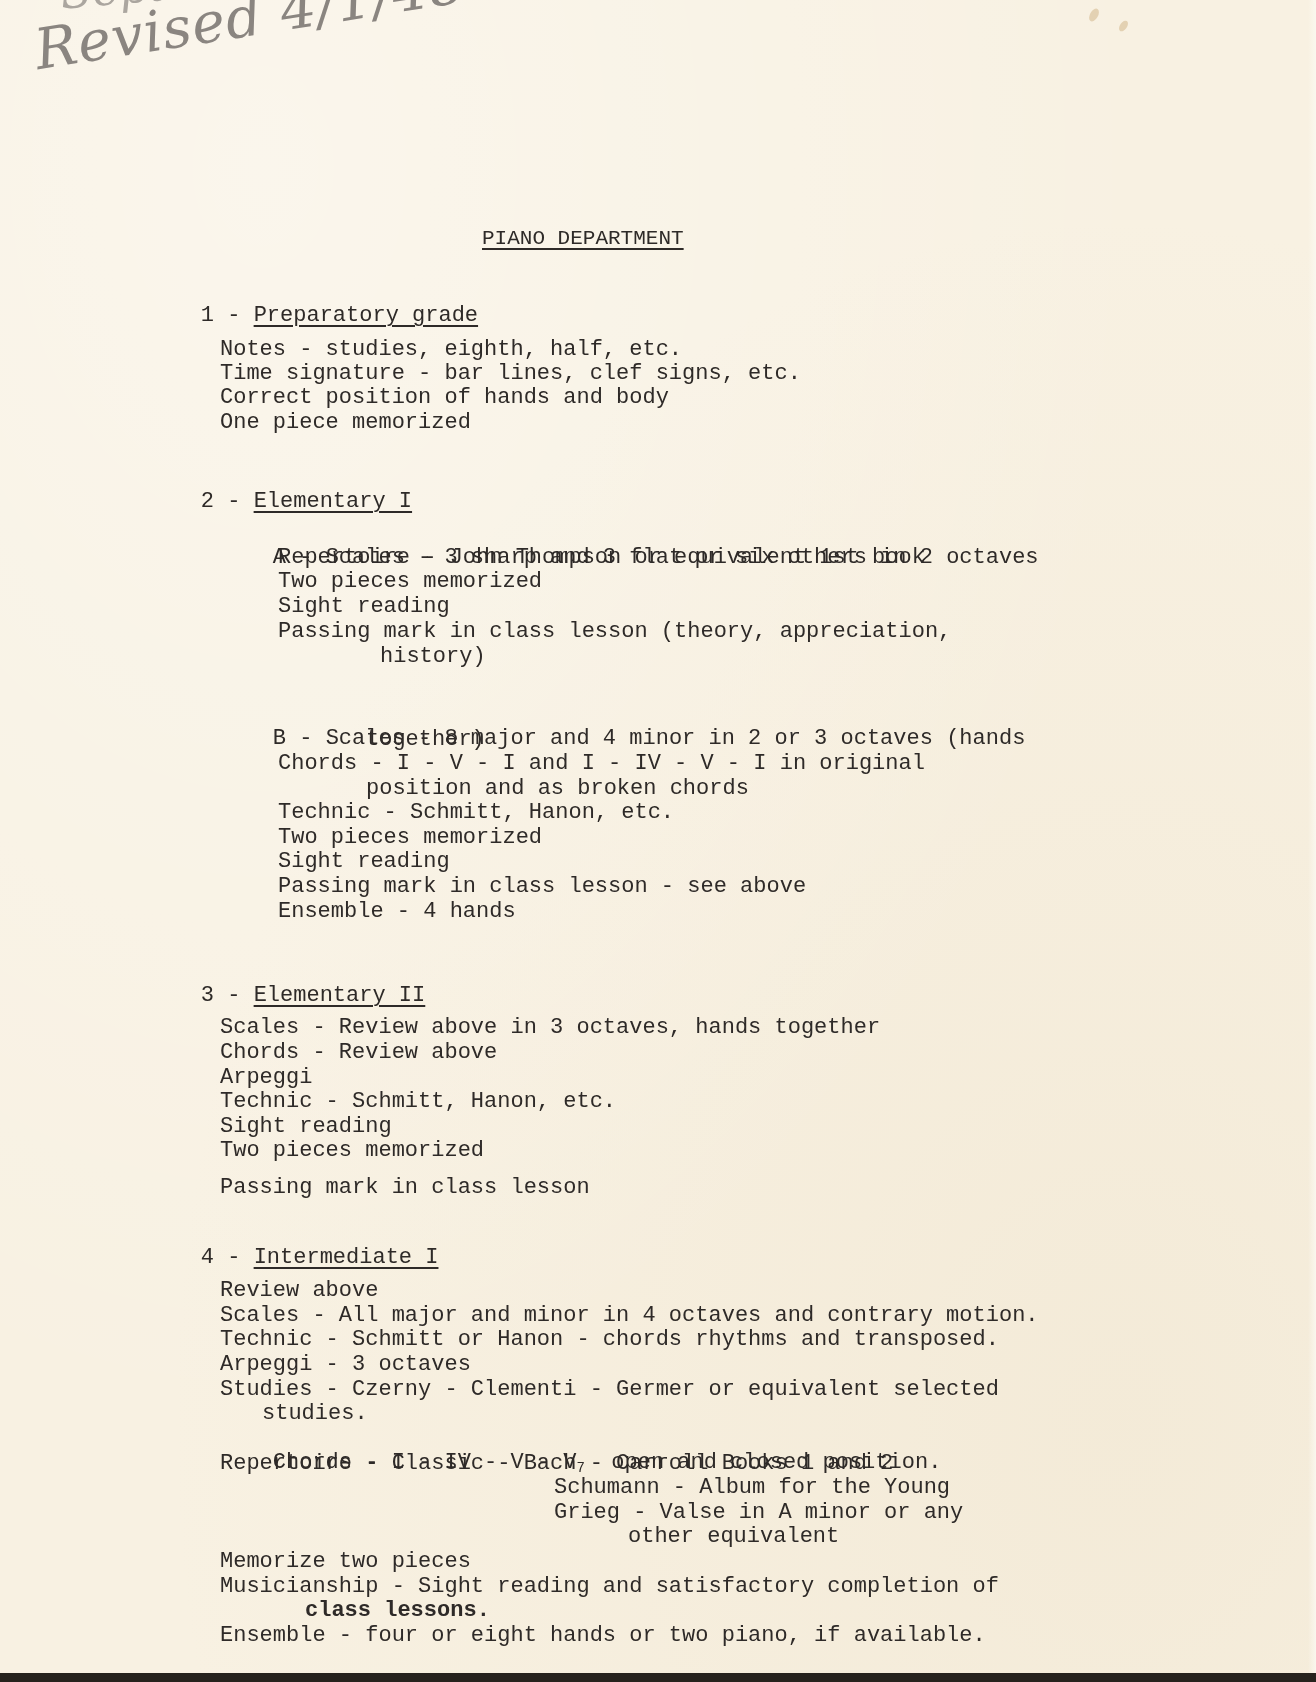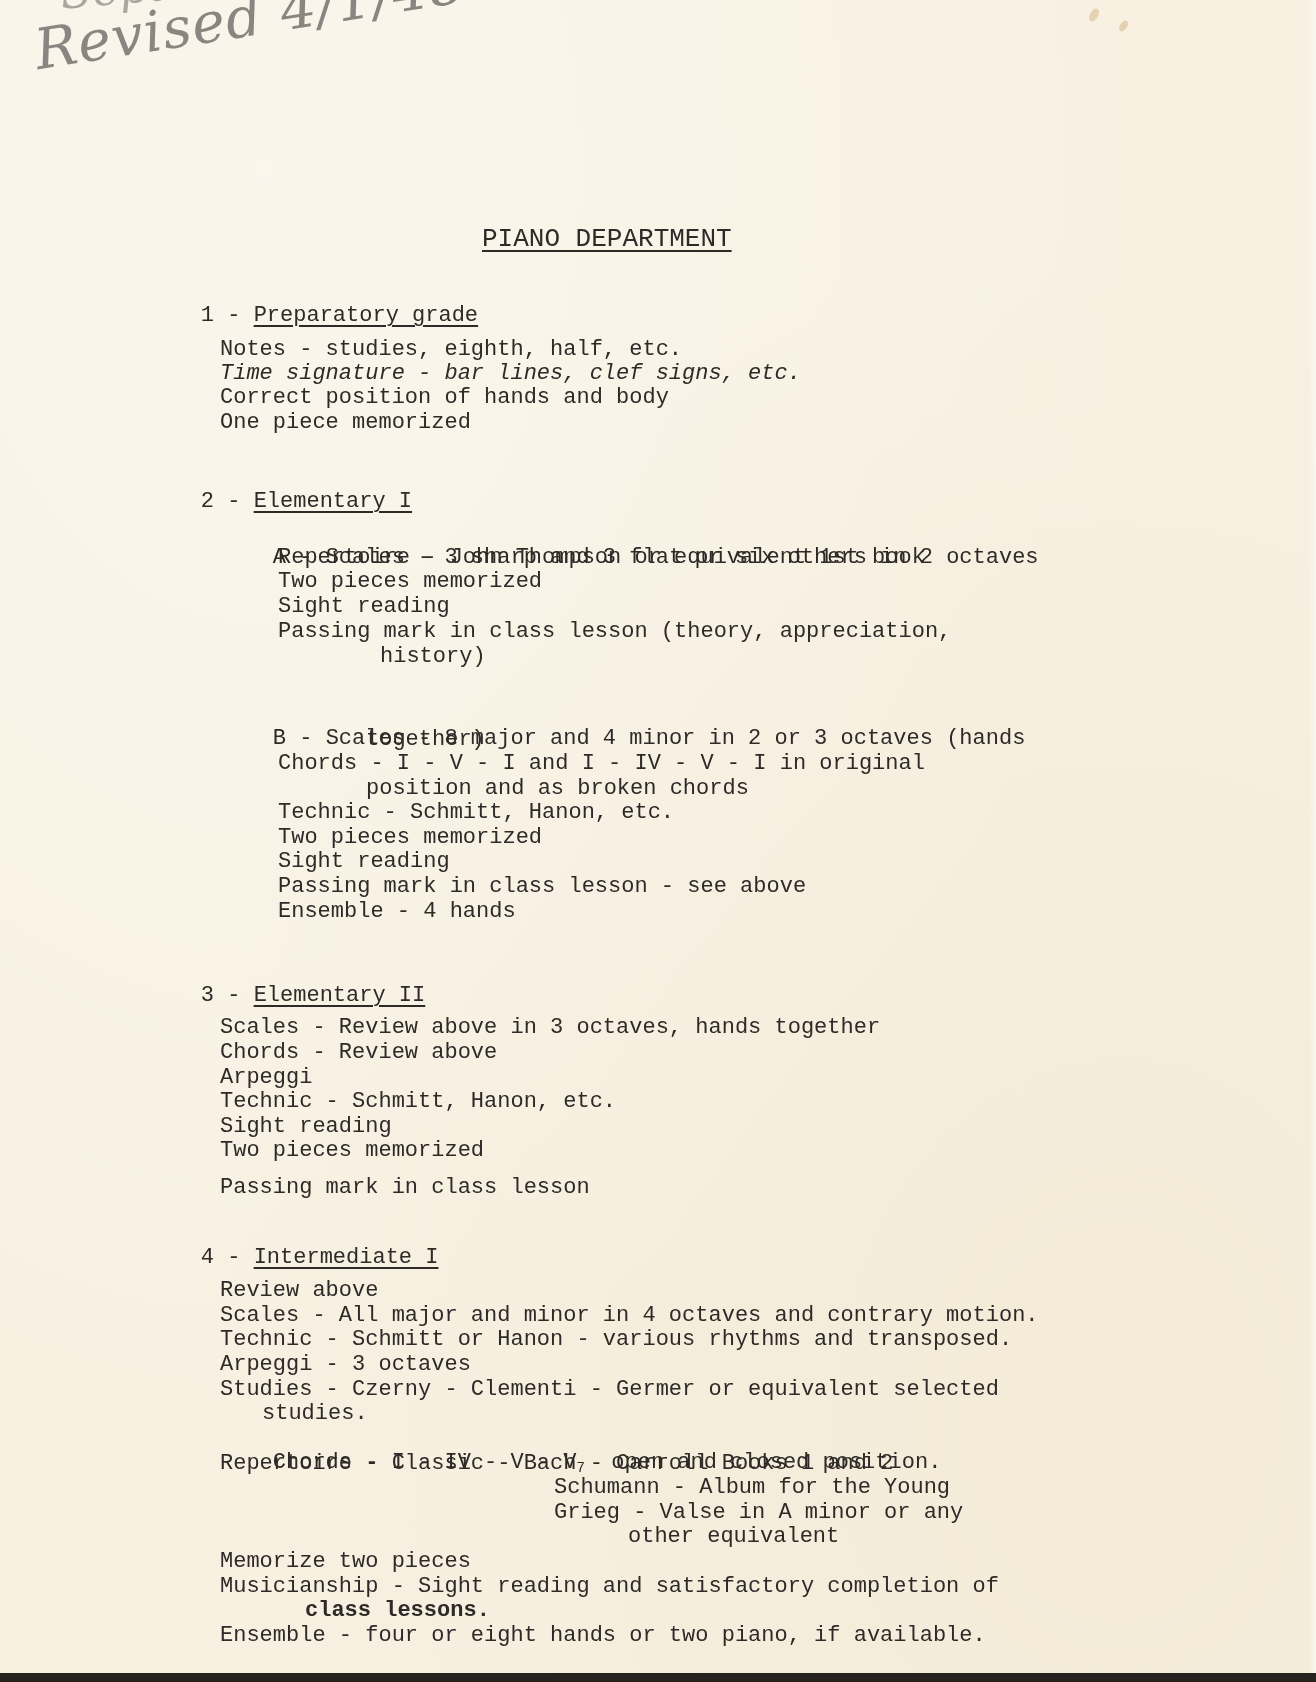--- a/index.html
+++ b/index.html
@@ -68,21 +68,21 @@
     }
     .line {
       position: absolute;
       white-space: pre;
       line-height: 24px;
       height: 24px;
     }
     .title {
       left: 482px;
       top: 227px;
-      font-size: 26px;
+      font-size: 21px;
     }
     .u {
       text-decoration: underline;
       text-decoration-thickness: 2px;
       text-underline-offset: 4px;
     }
     .sub { font-size: 14px; vertical-align: -4px; }
     .bottom-strip {
       position: absolute;
       left: 0;
@@ -102,21 +102,21 @@
 
   <div class="stain" style="left:1090px;top:8px;width:8px;height:14px;transform:rotate(30deg);"></div>
   <div class="stain" style="left:1120px;top:20px;width:7px;height:12px;transform:rotate(35deg);"></div>
 
   <div class="line title u">PIANO DEPARTMENT</div>
 
   <div class="line" style="left:148px;top:280px;">
     <span>1</span><span> - </span><span class="u">Preparatory grade</span>
   </div>
   <div class="line" style="left:220px;top:338px;">Notes - studies, eighth, half, etc.</div>
-  <div class="line" style="left:220px;top:362px;font-style:italic;">Time signature - bar lines, clef signs, etc.</div>
+  <div class="line" style="left:220px;top:362px;">Time signature - bar lines, clef signs, etc.</div>
   <div class="line" style="left:220px;top:386px;">Correct position of hands and body</div>
   <div class="line" style="left:220px;top:411px;">One piece memorized</div>
 
   <div class="line" style="left:148px;top:466px;">
     <span>2</span><span> - </span><span class="u">Elementary I</span>
   </div>
 
   <div class="line" style="left:220px;top:522px;">
     <span>A</span><span> - </span><span>Scales - 3 sharp and 3 flat or six others in 2 octaves</span>
   </div>
@@ -147,21 +147,21 @@
   <div class="line" style="left:220px;top:1090px;">Technic - Schmitt, Hanon, etc.</div>
   <div class="line" style="left:220px;top:1115px;">Sight reading</div>
   <div class="line" style="left:220px;top:1139px;">Two pieces memorized</div>
   <div class="line" style="left:220px;top:1164px;margin-top:12px;">Passing mark in class lesson</div>
 
   <div class="line" style="left:148px;top:1222px;">
     <span>4</span><span> - </span><span class="u">Intermediate I</span>
   </div>
   <div class="line" style="left:220px;top:1279px;">Review above</div>
   <div class="line" style="left:220px;top:1304px;">Scales - All major and minor in 4 octaves and contrary motion.</div>
-  <div class="line" style="left:220px;top:1328px;">Technic - Schmitt or Hanon - various rhythms and transposed.</div>
+  <div class="line" style="left:220px;top:1328px;">Technic - Schmitt or Hanon - chords rhythms and transposed.</div>
   <div class="line" style="left:220px;top:1353px;">Arpeggi - 3 octaves</div>
   <div class="line" style="left:220px;top:1378px;">Studies - Czerny - Clementi - Germer or equivalent selected</div>
   <div class="line" style="left:262px;top:1402px;">studies.</div>
   <div class="line" style="left:220px;top:1427px;">
     <span>Chords - I - IV - V - V</span><span class="sub">7</span><span>  </span><span>open and closed position.</span>
   </div>
   <div class="line" style="left:220px;top:1452px;">Repertoire - Classic - Bach - Carroll Books 1 and 2</div>
   <div class="line" style="left:554px;top:1476px;">Schumann - Album for the Young</div>
   <div class="line" style="left:554px;top:1501px;">Grieg - Valse in A minor or any</div>
   <div class="line" style="left:628px;top:1525px;">other equivalent</div>

